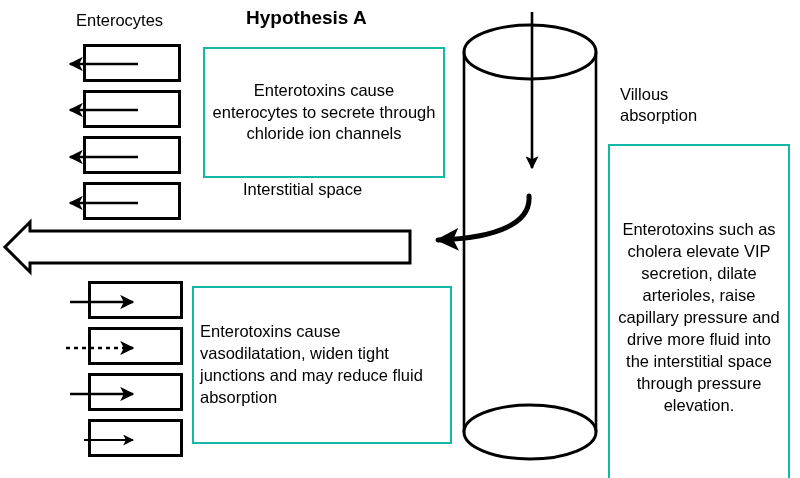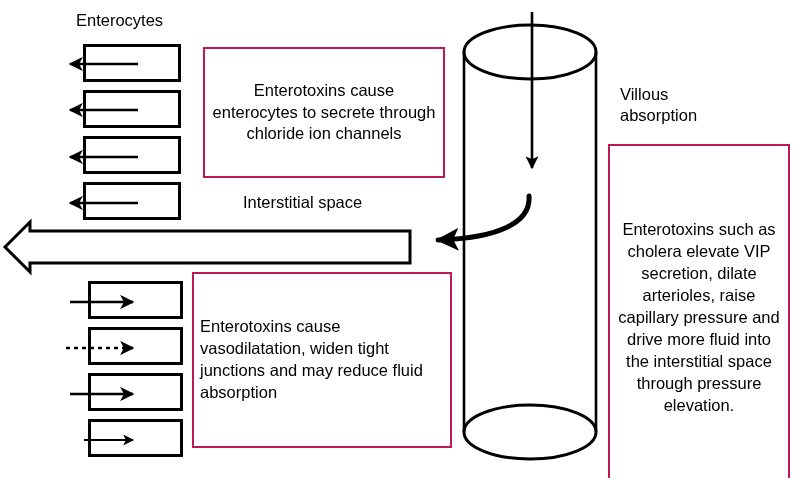--- a/index.html
+++ b/index.html
@@ -30,21 +30,21 @@
   }
   .label-bold {
     font-weight: bold;
     font-size: 19px;
   }
 
   
   .callout {
     position: absolute;
     box-sizing: border-box;
-    border: 2px solid #be185d;
+    border: 2px solid #14b8a6;
     background: #ffffff;
     display: flex;
     align-items: center;
     justify-content: center;
     font-size: 16.5px;
     line-height: 1.33;
     color: #000000;
   }
   .callout .txt { width: 100%; padding: 0 6px; white-space: pre-line; }
   .callout.center .txt { text-align: center; }
@@ -82,32 +82,33 @@
     <line x1="464" y1="52" x2="464" y2="432" stroke="#000" stroke-width="2.6"></line>
     <line x1="596" y1="52" x2="596" y2="432" stroke="#000" stroke-width="2.6"></line>
 
     <ellipse cx="530" cy="432" rx="66" ry="27" fill="#ffffff" stroke="#000" stroke-width="3"></ellipse>
 
     <ellipse cx="530" cy="52" rx="66" ry="27" fill="none" stroke="#000" stroke-width="3"></ellipse>
   </svg>
 
   <div class="label" style="left:76px; top:10px;">Enterocytes</div>
 
+  <div class="label label-bold" style="left:246px; top:6px;">Hypothesis A</div>
 
 
-  <div class="label" style="left:243px; top:192px;">Interstitial space</div>
+  <div class="label" style="left:243px; top:179px;">Interstitial space</div>
 
   <div class="label" style="left:620px; top:84px;">Villous
 absorption</div>
 
   <div class="callout center" style="left:203px; top:47px; width:242px; height:131px;">
     <div class="txt">Enterotoxins cause enterocytes to secrete through chloride ion channels</div>
   </div>
 
-  <div class="callout left" style="left:192px; top:272px; width:260px; height:176px;">
+  <div class="callout left" style="left:192px; top:286px; width:260px; height:158px;">
     <div class="txt">Enterotoxins cause vasodilatation, widen tight junctions  and may reduce fluid absorption</div>
   </div>
 
   <div class="callout center" style="left:608px; top:144px; width:182px; height:348px;">
     <div class="txt">Enterotoxins such as cholera elevate VIP secretion, dilate arterioles, raise capillary pressure and drive more fluid into the interstitial space through pressure elevation.</div>
   </div>
 
   <div class="cell" style="left:83px; top:44px;  width:98px; height:38px;"></div>
   <div class="cell" style="left:83px; top:90px;  width:98px; height:38px;"></div>
   <div class="cell" style="left:83px; top:136px; width:98px; height:38px;"></div>

